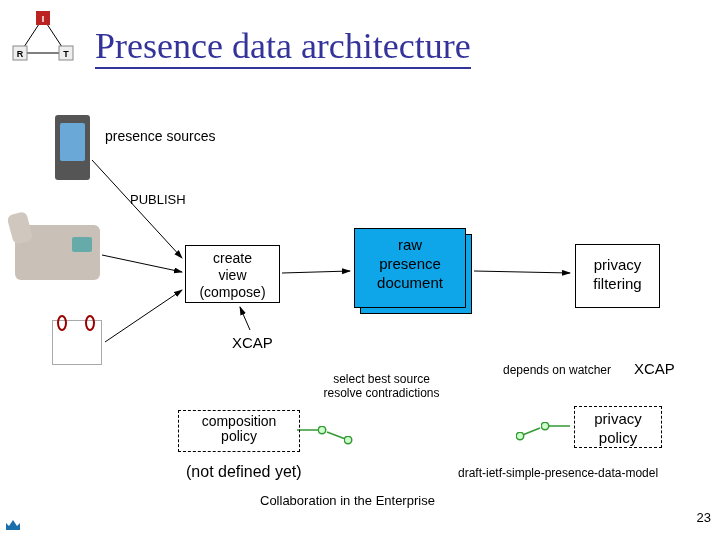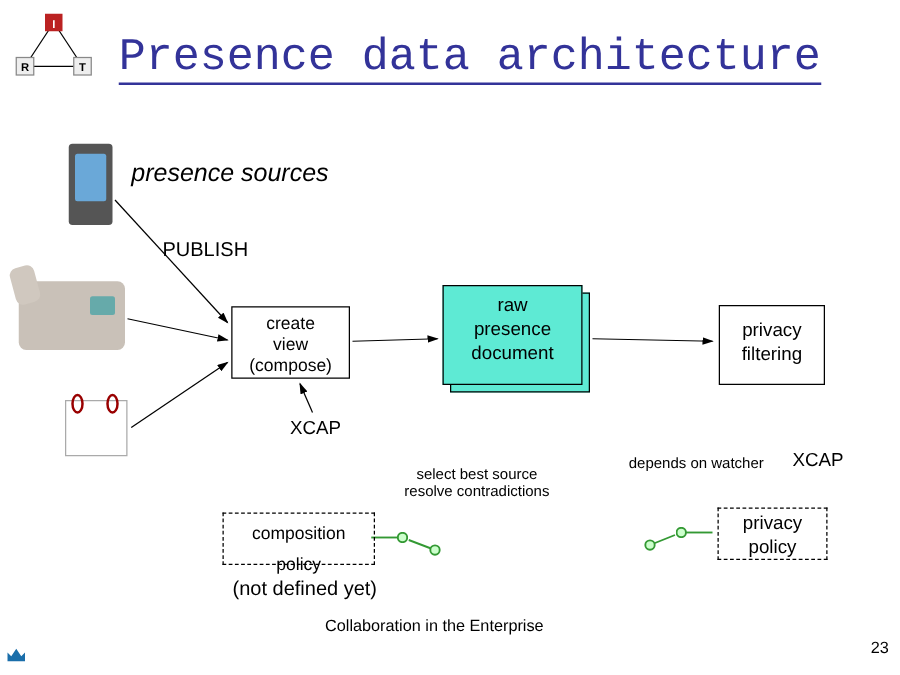--- a/index.html
+++ b/index.html
@@ -1,42 +1,42 @@
 <!DOCTYPE html>
 <html><head>
 <meta charset="utf-8">
 <style>
 html,body{margin:0;padding:0;width:720px;height:540px;font-family:Verdana,Geneva,sans-serif;background:#fff;color:#000;overflow:hidden}
 .slide{position:relative;width:720px;height:540px}
 .logo{position:absolute;left:8px;top:8px;width:70px;height:60px}
-.title{position:absolute;left:95px;top:25px;font-size:36px;color:#333399;border-bottom:2px solid #333399;font-family:Liberation Mono, monospace}
-.presence-sources{position:absolute;left:105px;top:128px;font-style:italic;font-size:20px}
-.publish{position:absolute;left:130px;top:192px;font-size:16px}
+.title{position:absolute;left:95px;top:25px;font-size:36px;color:#333399;border-bottom:2px solid #333399;font-family:Liberation Serif, serif}
+.presence-sources{position:absolute;left:105px;top:128px;font-size:14px}
+.publish{position:absolute;left:130px;top:192px;font-size:13px}
 .phone1{position:absolute;left:55px;top:115px;width:35px;height:65px;background:#555;border-radius:3px}
 .phone1::after{content:"";position:absolute;left:5px;top:8px;width:25px;height:38px;background:#6aa8d8;border-radius:2px}
 .phone2{position:absolute;left:15px;top:225px;width:85px;height:55px;background:#c9c1b8;border-radius:6px}
 .phone2::before{content:"";position:absolute;left:-5px;top:-12px;width:20px;height:30px;background:#d0c8bf;border-radius:6px;transform:rotate(-15deg)}
 .phone2::after{content:"";position:absolute;right:8px;top:12px;width:20px;height:15px;background:#6aa;border-radius:2px}
 .calendar{position:absolute;left:52px;top:320px;width:50px;height:45px;background:#fff;border:1px solid #aaa;font-size:6px;padding:8px 2px 2px 2px;box-sizing:border-box;line-height:6px}
 .calendar::before{content:"";position:absolute;left:4px;top:-6px;width:6px;height:12px;border:2px solid #900;border-radius:50%;background:none}
 .calendar::after{content:"";position:absolute;right:6px;top:-6px;width:6px;height:12px;border:2px solid #900;border-radius:50%}
 .create-view{position:absolute;left:185px;top:245px;width:95px;height:58px;border:1px solid #000;text-align:center;font-size:14px;padding-top:4px;box-sizing:border-box;line-height:17px}
 .raw-doc{position:absolute;left:354px;top:228px}
-.raw-doc .sheet{position:absolute;width:112px;height:80px;border:1px solid #000;background:#5eead4;font-size:15px;text-align:center;padding-top:6px;box-sizing:border-box;line-height:19px}
+.raw-doc .sheet{position:absolute;width:112px;height:80px;border:1px solid #000;background:#0ea5e9;font-size:15px;text-align:center;padding-top:6px;box-sizing:border-box;line-height:19px}
 .raw-doc .s1{left:6px;top:6px}
 .raw-doc .s0{left:0;top:0}
 .privacy-filter{position:absolute;left:575px;top:244px;width:85px;height:64px;border:1px solid #000;text-align:center;font-size:15px;padding-top:10px;box-sizing:border-box;line-height:19px}
 .privacy-filter::before{content:"";position:absolute;left:-1px;top:-1px;width:85px;height:64px;border:1px solid #000;clip-path:polygon(0 8px,100% 0,100% calc(100% - 8px),0 100%);background:#fff;z-index:-1}
 .xcap1{position:absolute;left:232px;top:334px;font-size:15px}
 .xcap2{position:absolute;left:634px;top:360px;font-size:15px}
 .cloud{position:absolute;font-size:12px;text-align:center;line-height:14px}
 .cloud svg{position:absolute;left:-16px;top:-12px;z-index:-1}
 .cloud.c1{left:314px;top:365px;width:135px}
 .cloud.c2{left:497px;top:360px;width:120px}
-.comp-policy{position:absolute;left:178px;top:410px;width:122px;height:42px;border:1.5px dashed #000;text-align:center;font-size:14px;padding-top:3px;box-sizing:border-box;line-height:25px}
+.comp-policy{position:absolute;left:178px;top:410px;width:122px;height:42px;border:1.5px dashed #000;text-align:center;font-size:14px;padding-top:3px;box-sizing:border-box;line-height:15px}
 .priv-policy{position:absolute;left:574px;top:406px;width:88px;height:42px;border:1.5px dashed #000;text-align:center;font-size:15px;padding-top:2px;box-sizing:border-box;line-height:19px}
 .not-defined{position:absolute;left:186px;top:463px;font-size:16px}
 .draft{position:absolute;left:458px;top:466px;font-size:12px}
 .footer{position:absolute;left:260px;top:493px;font-size:13px}
 .pagenum{position:absolute;right:9px;top:510px;font-size:13px}
 .columbia{position:absolute;left:5px;bottom:6px;font-size:10px;font-weight:bold;color:#1a6eaa;line-height:11px}
 .crown{display:inline-block;width:16px;height:14px;margin-bottom:-2px}
 svg.arrow{position:absolute;overflow:visible}
 .marker{fill:#000}
 </style>
@@ -123,20 +123,21 @@
     <span style="white-space:pre-line;position:relative;top:7px">select best source
 resolve contradictions</span>
   </div>
 
   <div class="comp-policy"><span style="white-space:pre-line">composition
 policy</span></div>
   <div class="priv-policy"><span style="white-space:pre-line">privacy
 policy</span></div>
 
   <div class="not-defined">(not defined yet)</div>
+  <div class="draft">draft-ietf-simple-presence-data-model</div>
 
   <div class="footer">Collaboration in the Enterprise</div>
   <div class="pagenum">23</div>
 
   <div class="columbia">
     <span class="crown">
       <svg width="16" height="14" viewBox="0 0 16 14">
           <path d="M1 12 L1 5 L4 8 L8 2 L12 8 L15 5 L15 12 Z" fill="#1a6eaa"></path>
         </svg>
     </span><br>

